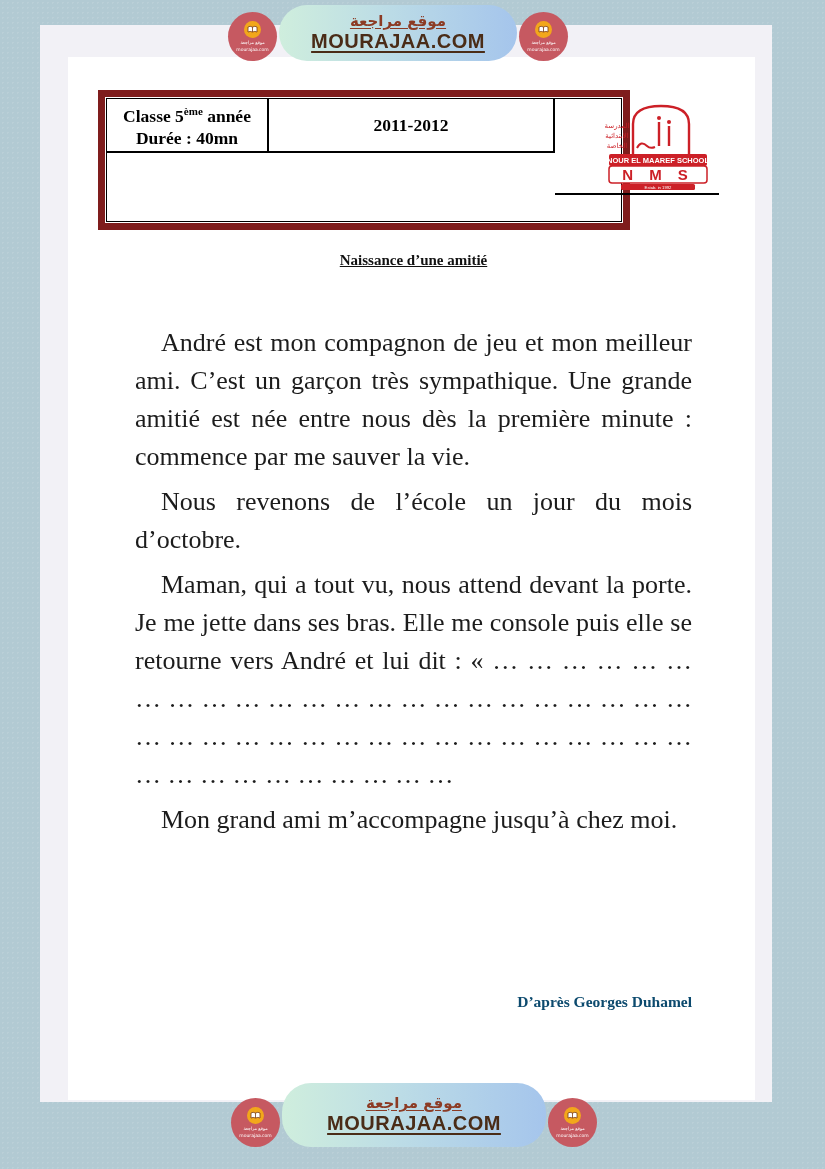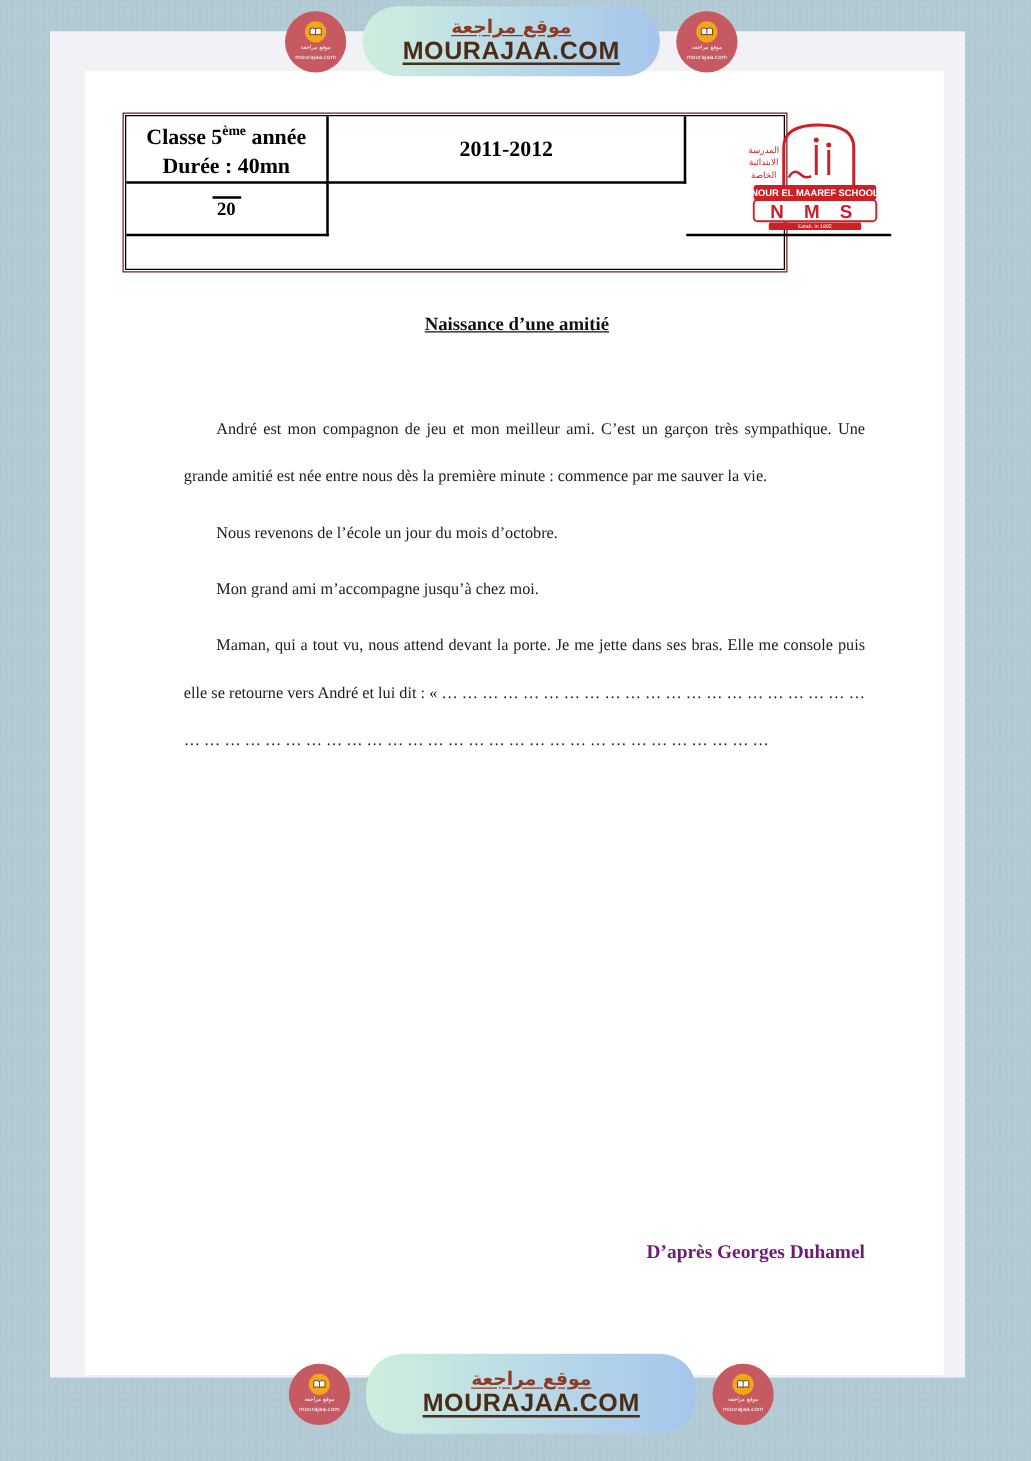--- a/index.html
+++ b/index.html
@@ -22,21 +22,21 @@
   }
   .page-inner {
     position:absolute; left:68px; top:57px;
     width:687px; height:1043px;
     background:#ffffff;
   }
 
   
   .banner {
     position:absolute;
-    display:flex; align-items:center; gap:13px;
+    display:flex; align-items:flex-end; gap:2px;
     z-index:5;
   }
   .banner.top { left:228px; top:5px; }
   .banner.bottom { left:231px; top:1083px; }
   .pill {
     height:56px; width:238px;
     border-radius:29px;
     background:linear-gradient(90deg,#cfeedd 0%,#bcdce6 45%,#a5c5ec 100%);
     display:flex; flex-direction:column; align-items:center; justify-content:center;
     line-height:1.15;
@@ -67,21 +67,21 @@
   }
   .badge .bt {
     font-family:"DejaVu Sans", sans-serif;
     color:#ffffff; font-size:4.5px; line-height:1.2; text-align:center;
     white-space:nowrap;
   }
 
   
   .exam-table {
     position:absolute; left:98px; top:90px; width:532px;
-    border:1px solid #7f1d1d; padding:1px; background:#fff; z-index:2;
+    border:7px solid #7f1d1d; padding:1px; background:#fff; z-index:2;
   }
   .tbl-grid {
     border:1px solid #000;
     display:grid;
     grid-template-columns:162px 286px 1fr;
     grid-template-rows:54px 42px 26px;
   }
   .cell { display:flex; flex-direction:column; align-items:center; justify-content:center; text-align:center; }
   .cell-class   { grid-column:1; grid-row:1; border-right:2px solid #000; border-bottom:2px solid #000; font-weight:bold; font-size:17.5px; line-height:23px; }
   .cell-epreuve { grid-column:2; grid-row:1; border-right:2px solid #000; border-bottom:2px solid #000; font-weight:bold; font-size:17.5px; line-height:23px; }
@@ -95,27 +95,27 @@
   
   .doc-title {
     position:absolute; left:135px; top:252px; width:557px;
     text-align:center; font-weight:bold; font-size:15px; color:#111; z-index:2;text-decoration:underline;
   }
   .reading-text {
     position:absolute; left:135px; top:324px; width:557px; z-index:2;
     color:#1c1c1c;
   }
   .para {
-    font-size:13px; line-height:38px; text-align:justify;
-    margin:0 0 7px 12px;
+    font-size:26px; line-height:38px; text-align:justify;
+    margin:0 0 7px 0;
   }
   .para.indent { text-indent:26px; }
   .attribution {
     position:absolute; left:135px; top:993px; width:557px;
-    text-align:right; font-weight:bold; font-size:15.5px; color:#701a75; z-index:2;
+    text-align:right; font-weight:bold; font-size:15.5px; color:#0c4a6e; z-index:2;
   }
 
   
   .logo-svg { display:block; }
 </style>
 </head>
 <body>
 
 <div class="page-outer"></div>
 <div class="page-inner"></div>
@@ -171,32 +171,29 @@
         <rect x="12" y="52" width="98" height="12" rx="2" fill="#cc2027"></rect>
         <text x="61" y="61" font-size="7.5" fill="#ffffff" text-anchor="middle" font-weight="bold" font-family="Liberation Sans, sans-serif">NOUR EL MAAREF SCHOOL</text>
 
         <rect x="12" y="64" width="98" height="17" rx="3" fill="#ffffff" stroke="#cc2027" stroke-width="1.5"></rect>
         <text x="61" y="78" font-size="15" fill="#cc2027" text-anchor="middle" font-weight="bold" letter-spacing="6" font-family="Liberation Sans, sans-serif">N M S</text>
 
         <rect x="24" y="82" width="74" height="6" rx="1.5" fill="#cc2027"></rect>
         <text x="61" y="86.6" font-size="4.2" fill="#ffffff" text-anchor="middle" font-family="Liberation Sans, sans-serif">Estab. in 1992</text>
       </svg>
     </div>
-    <div class="cell cell-score">
-      <span class="score-box">20</span>
-    </div>
   </div>
 </div>
 
 <div class="doc-title">Naissance d’une amitié</div>
 <div class="reading-text">
     <p class="para indent">André est mon compagnon de jeu et mon meilleur ami. C’est un garçon très sympathique. Une grande amitié est née entre nous dès la première minute : commence par me sauver la vie.</p>
     <p class="para indent">Nous revenons de l’école un jour du mois d’octobre.</p>
+    <p class="para indent">Maman, qui a tout vu, nous attend devant la porte. Je me jette dans ses bras. Elle me console puis elle se retourne vers André et lui dit : « … … … … … … … … … … … … … … … … … … … … … … … … … … … … … … … … … … … … … … … … … … … … … … … … … …</p>
     <p class="para indent">Mon grand ami m’accompagne jusqu’à chez moi.</p>
-    <p class="para indent">Maman, qui a tout vu, nous attend devant la porte. Je me jette dans ses bras. Elle me console puis elle se retourne vers André et lui dit : « … … … … … … … … … … … … … … … … … … … … … … … … … … … … … … … … … … … … … … … … … … … … … … … … … …</p>
   </div>
 <div class="attribution">D’après Georges Duhamel</div>
 
 <div class="banner bottom">
   <div class="badge">
     <div class="mini">
       <svg width="11" height="9" viewBox="0 0 11 9">
           <path d="M1,2 Q3,0.6 5.5,2 Q8,0.6 10,2 L10,7 Q8,5.8 5.5,7 Q3,5.8 1,7 Z M5.5,2 L5.5,7" fill="#fff" stroke="#7a3b10" stroke-width="0.8"></path>
         </svg>
     </div>

